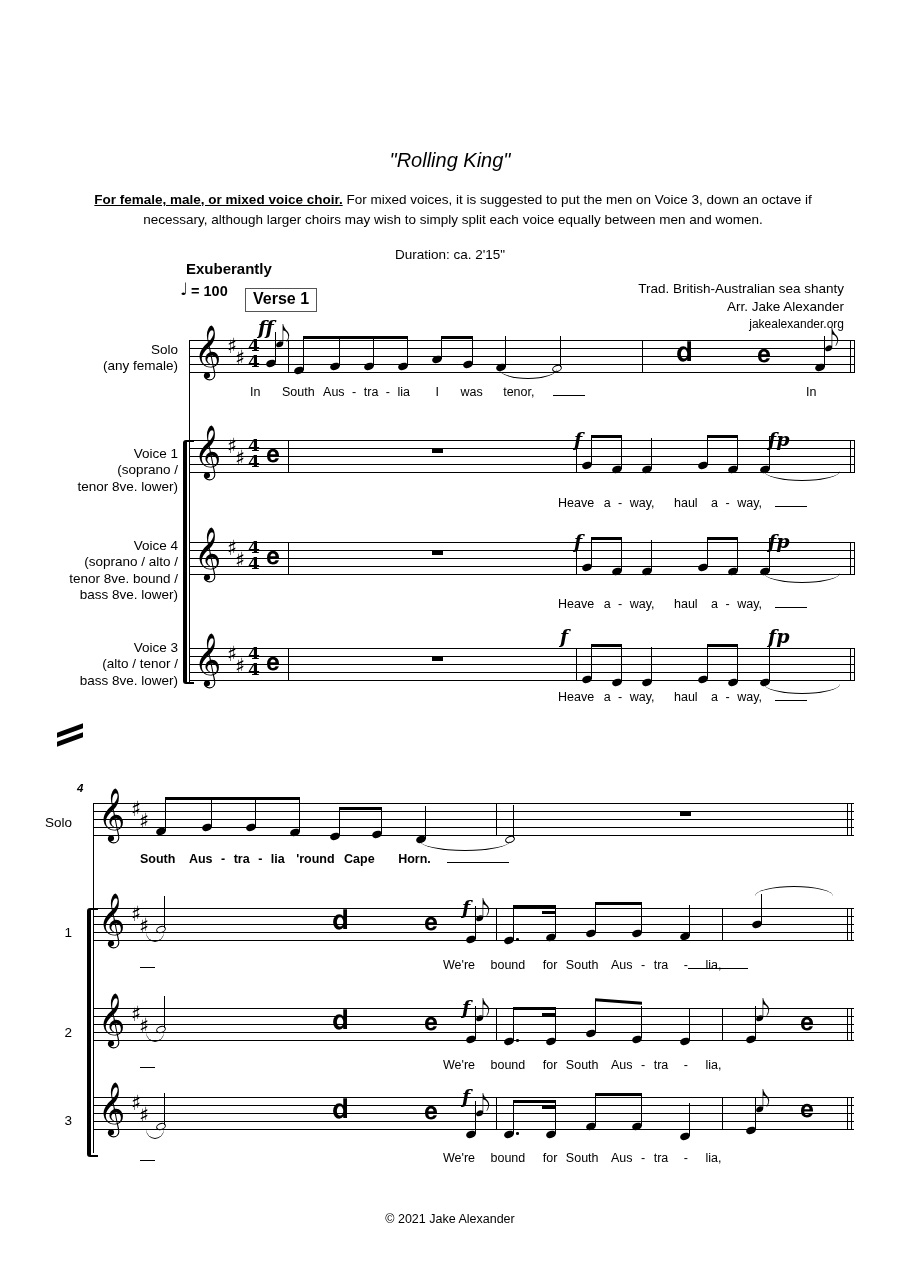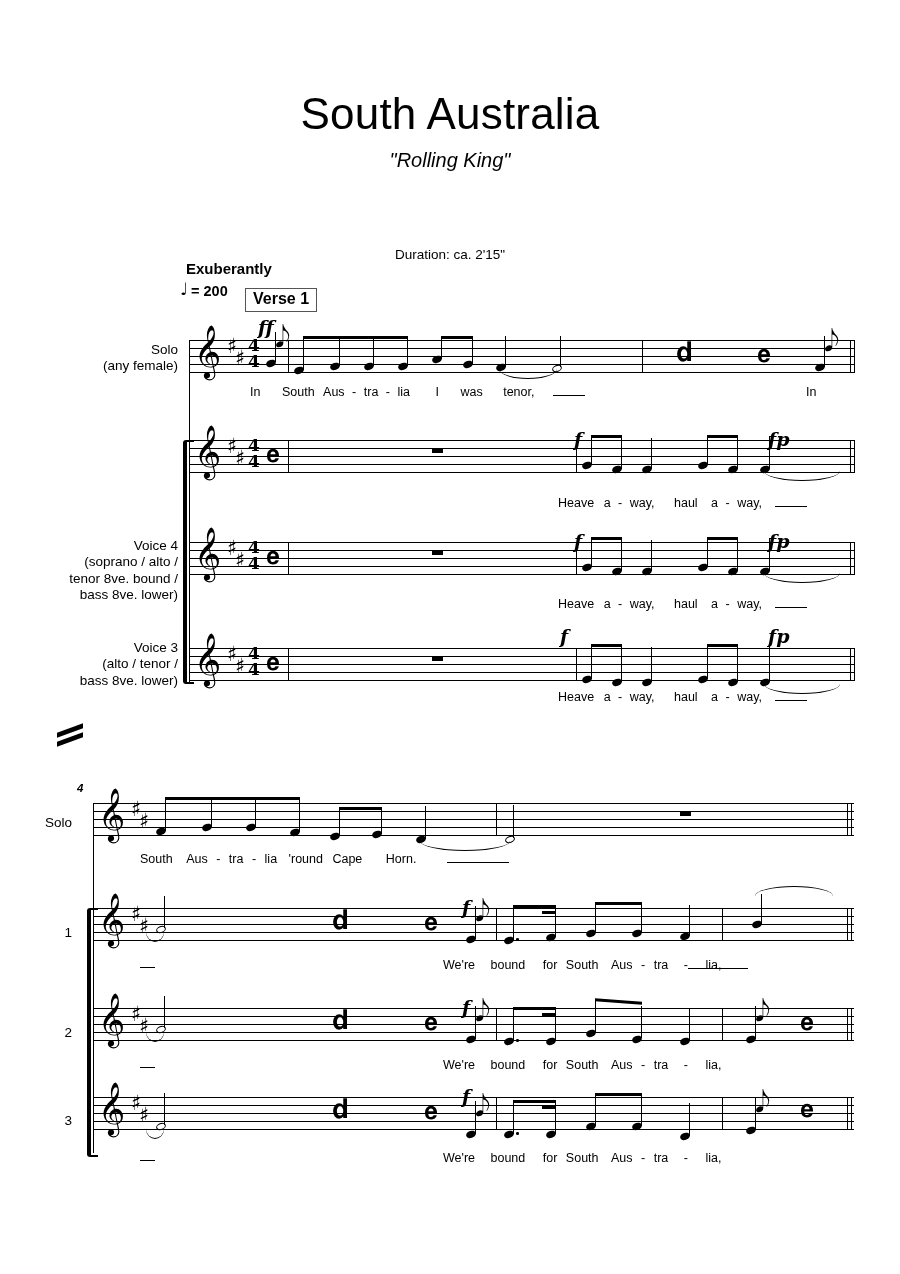--- a/index.html
+++ b/index.html
@@ -301,38 +301,50 @@
     height: 4.5px;
     background: #000;
     transform: skewY(-20deg);
   }
 </style>
 </head>
 <body>
 
 <div id="page">
 
-  <div class="title">South Australia</div>
   <div class="subtitle">"Rolling King"</div>
 
+  <div class="perf-note">
+    <b>For female, male, or mixed voice choir.</b><span> For mixed voices, it is suggested to put the men on Voice 3, down an octave if necessary, although larger choirs may wish to simply split each voice equally between men and women.</span>
+  </div>
 
   <div class="duration">Duration: ca. 2'15"</div>
 
   <div class="tempo-word">Exuberantly</div>
   <div class="tempo-bpm">
     <span class="qnote">♩</span>
-    <span>= 200</span>
+    <span>= 100</span>
   </div>
 
   <div class="rehearsal">Verse 1</div>
 
+  <div class="credits">
+    <div>Trad. British-Australian sea shanty</div>
+    <div>Arr. Jake Alexander</div>
+    <div class="site">jakealexander.org</div>
+  </div>
 
   <div class="stafflabel" style="left:40px; top:342px; width:138px;">
     <div>Solo</div>
     <div>(any female)</div>
+  </div>
+  <div class="stafflabel" style="left:20px; top:446px; width:158px;">
+    <div>Voice 1</div>
+    <div>(soprano /</div>
+    <div>tenor 8ve. lower)</div>
   </div>
   <div class="stafflabel" style="left:20px; top:538px; width:158px;">
     <div>Voice 4</div>
     <div>(soprano / alto /</div>
     <div>tenor 8ve. bound /</div>
     <div>bass 8ve. lower)</div>
   </div>
   <div class="stafflabel" style="left:20px; top:640px; width:158px;">
     <div>Voice 3</div>
     <div>(alto / tenor /</div>
@@ -628,21 +640,21 @@
     <div class="tie" style="left:326px; top:38px; width:90px;"></div>
     <div class="barline" style="left:402px;"></div>
 
     <div class="rest-whole" style="left:586px; top:8px;"></div>
     <div class="endbar" style="left:753px;">
       <i class="thin"></i>
         <i class="thin2"></i>
     </div>
   </div>
 
-  <div class="lyric" style="left:140px; top:853px;">
+  <div class="lyric" style="left:140px; top:853px;font-weight:bold;">
     <span>South</span>
     <span style="margin-left:10px;">Aus</span>
     <span style="margin-left:5px;">-</span>
     <span style="margin-left:5px;">tra</span>
     <span style="margin-left:5px;">-</span>
     <span style="margin-left:5px;">lia</span>
     <span style="margin-left:8px;">'round</span>
     <span style="margin-left:6px;">Cape</span>
     <span style="margin-left:20px;">Horn.</span>
   </div>
@@ -816,14 +828,15 @@
     <span style="margin-left:12px;">bound</span>
     <span style="margin-left:14px;">for</span>
     <span style="margin-left:5px;">South</span>
     <span style="margin-left:9px;">Aus</span>
     <span style="margin-left:5px;">-</span>
     <span style="margin-left:5px;">tra</span>
     <span style="margin-left:12px;">-</span>
     <span style="margin-left:14px;">lia,</span>
   </div>
 
+  <div class="copyright">© 2021 Jake Alexander</div>
 
 </div>
 
 </body></html>

